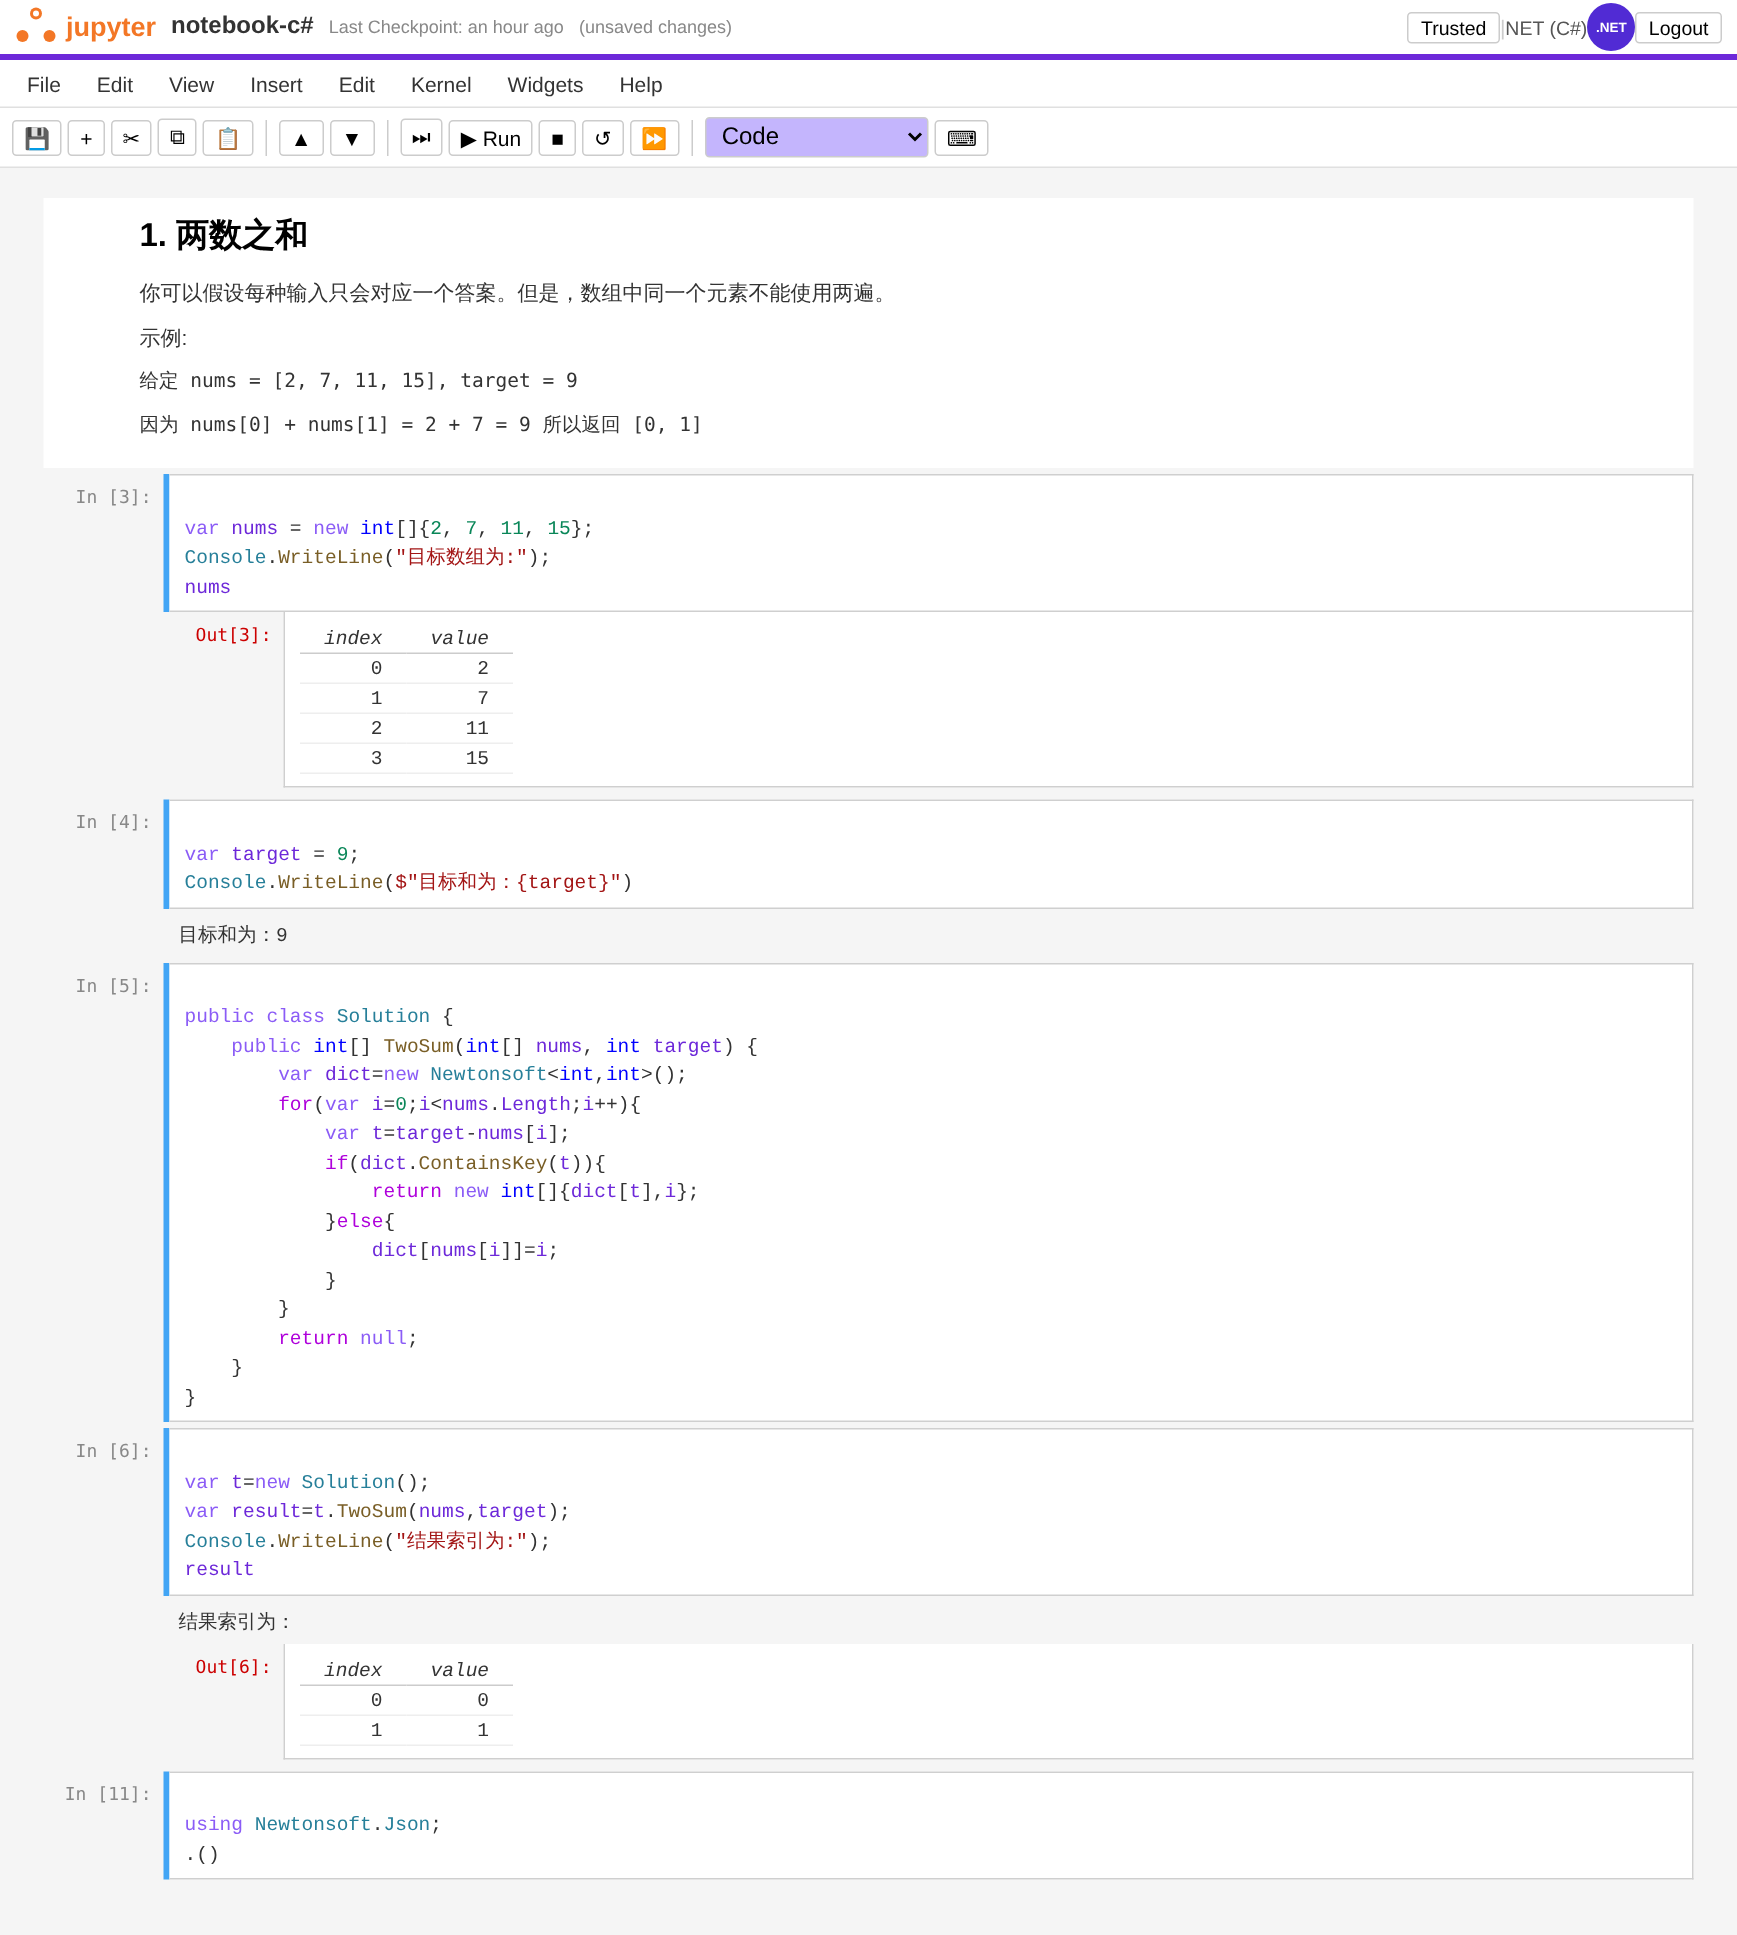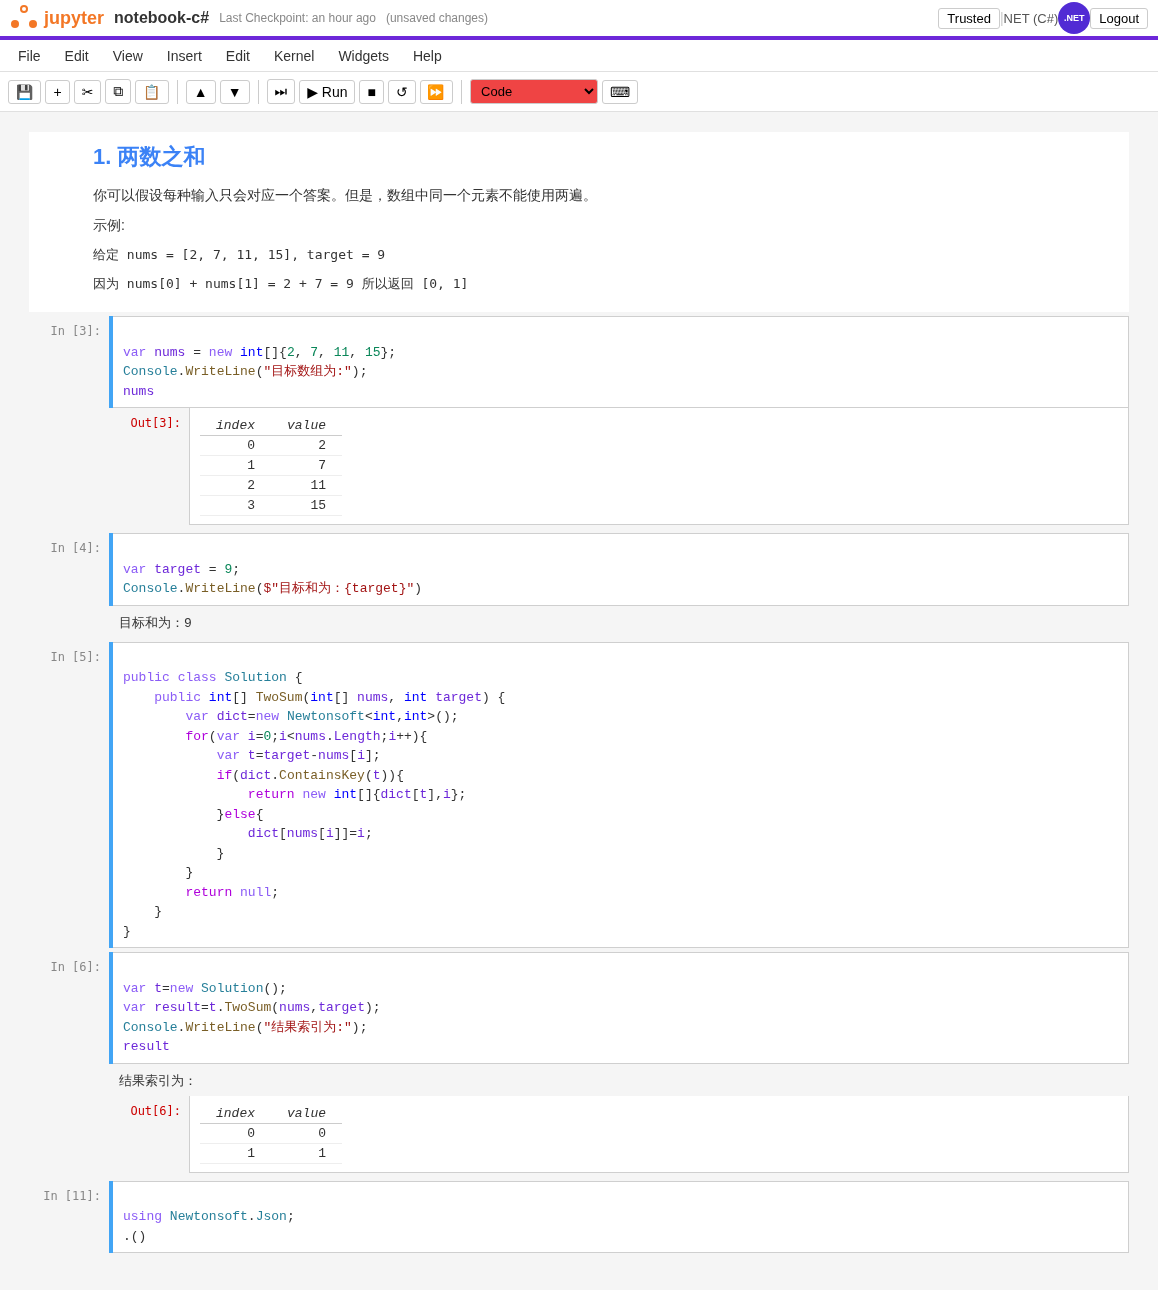--- a/index.html
+++ b/index.html
@@ -48,33 +48,33 @@
     #toolbar {
       background: #fff; border-bottom: 1px solid #e0e0e0;
       display: flex; align-items: center; padding: 4px 8px; height: 40px; gap: 4px;
     }
     .toolbar-btn {
       border: 1px solid #ccc; background: #fff; padding: 3px 7px;
       cursor: pointer; border-radius: 3px; font-size: 14px; display: flex; align-items: center;
     }
     .toolbar-sep { width: 1px; height: 24px; background: #ccc; margin: 0 4px; }
     .cell-type-select {
-      border: 1px solid #ccc; background: #ef4444; padding: 3px 6px;
-      font-size: 13px; cursor: pointer; border-radius: 3px;
+      border: 1px solid #ccc; background: #c4b5fd; padding: 3px 6px;
+      font-size: 16px; cursor: pointer; border-radius: 3px;
     }
 
     
     #notebook { background: #f5f5f5; padding: 20px 0; min-height: 800px; }
 
     
     .md-cell {
       background: #fff; margin: 0 auto 4px; max-width: 1100px;
       padding: 10px 20px 10px 60px; border-left: 4px solid transparent;
     }
-    .md-cell h1 { font-size: 22px; color: #3b82f6; margin-bottom: 12px; }
+    .md-cell h1 { font-size: 22px; color: #000000; margin-bottom: 12px; }
     .md-cell p { margin-bottom: 8px; line-height: 1.6; font-size: 14px; }
     .md-cell .code-inline { font-family: monospace; font-size: 13px; }
 
     
     .cell-wrapper {
       max-width: 1100px; margin: 0 auto 4px;
       display: flex; flex-direction: column;
     }
     .cell-row { display: flex; align-items: flex-start; }
     .cell-label {

